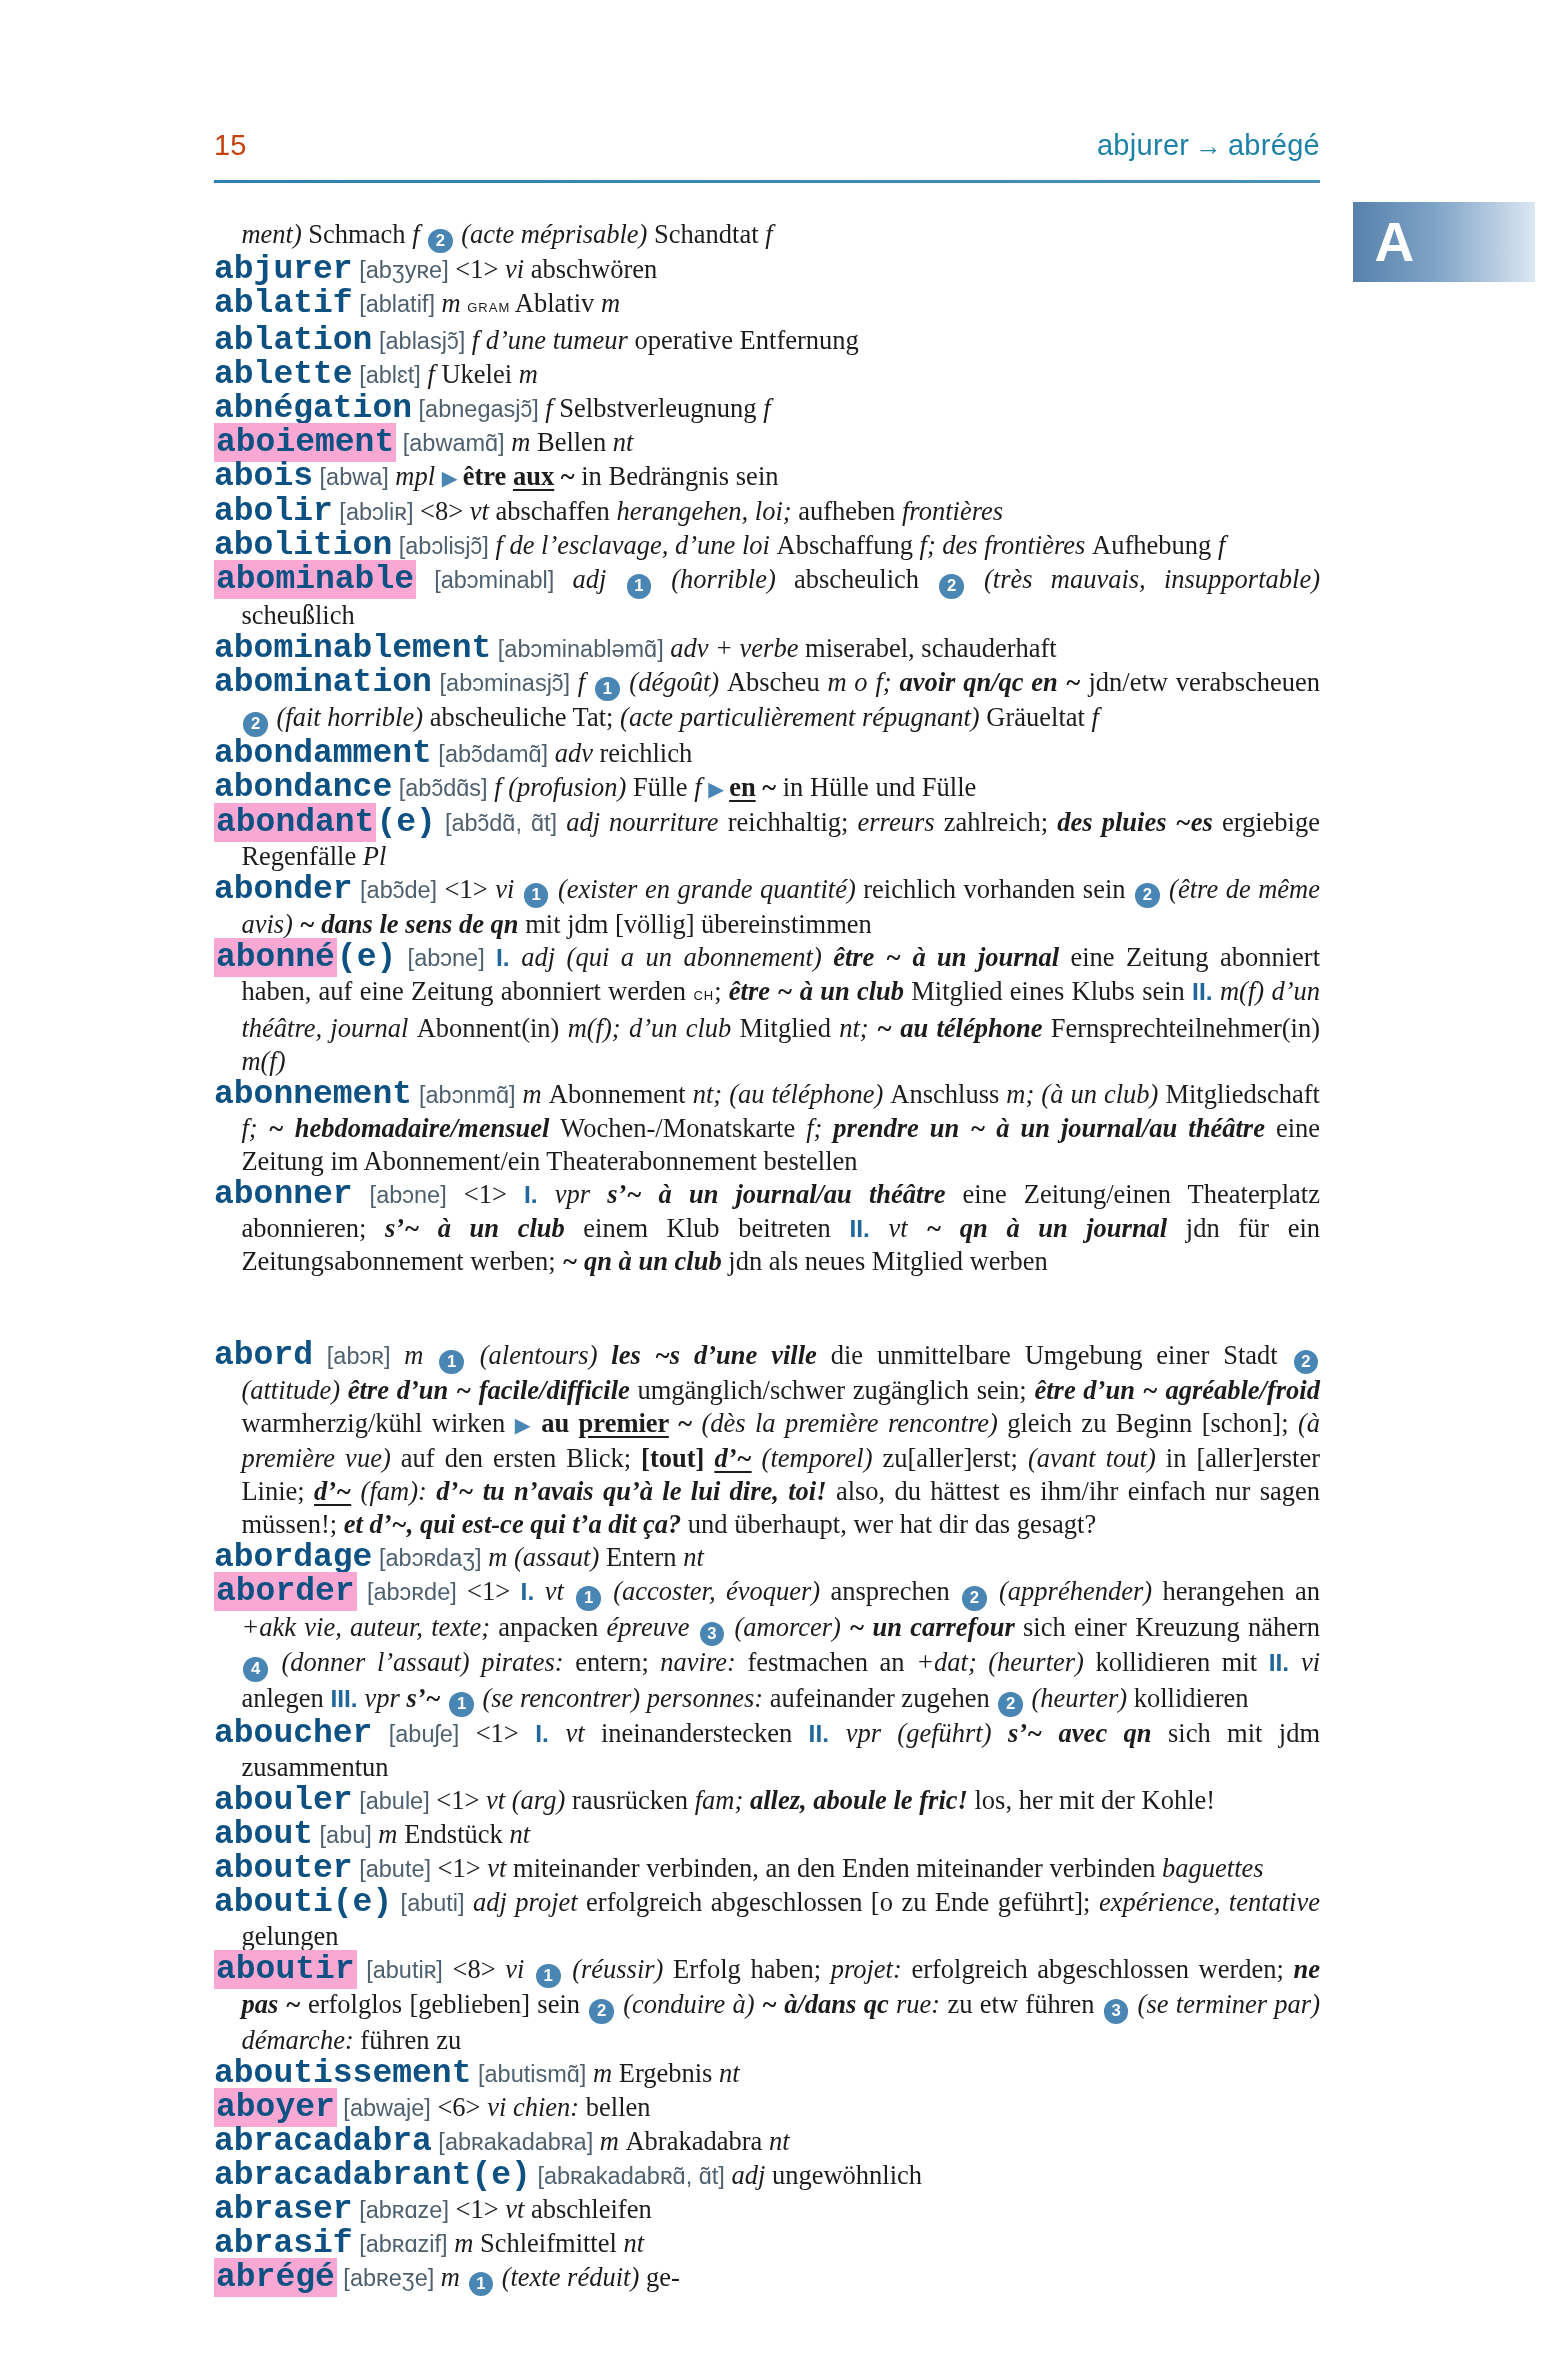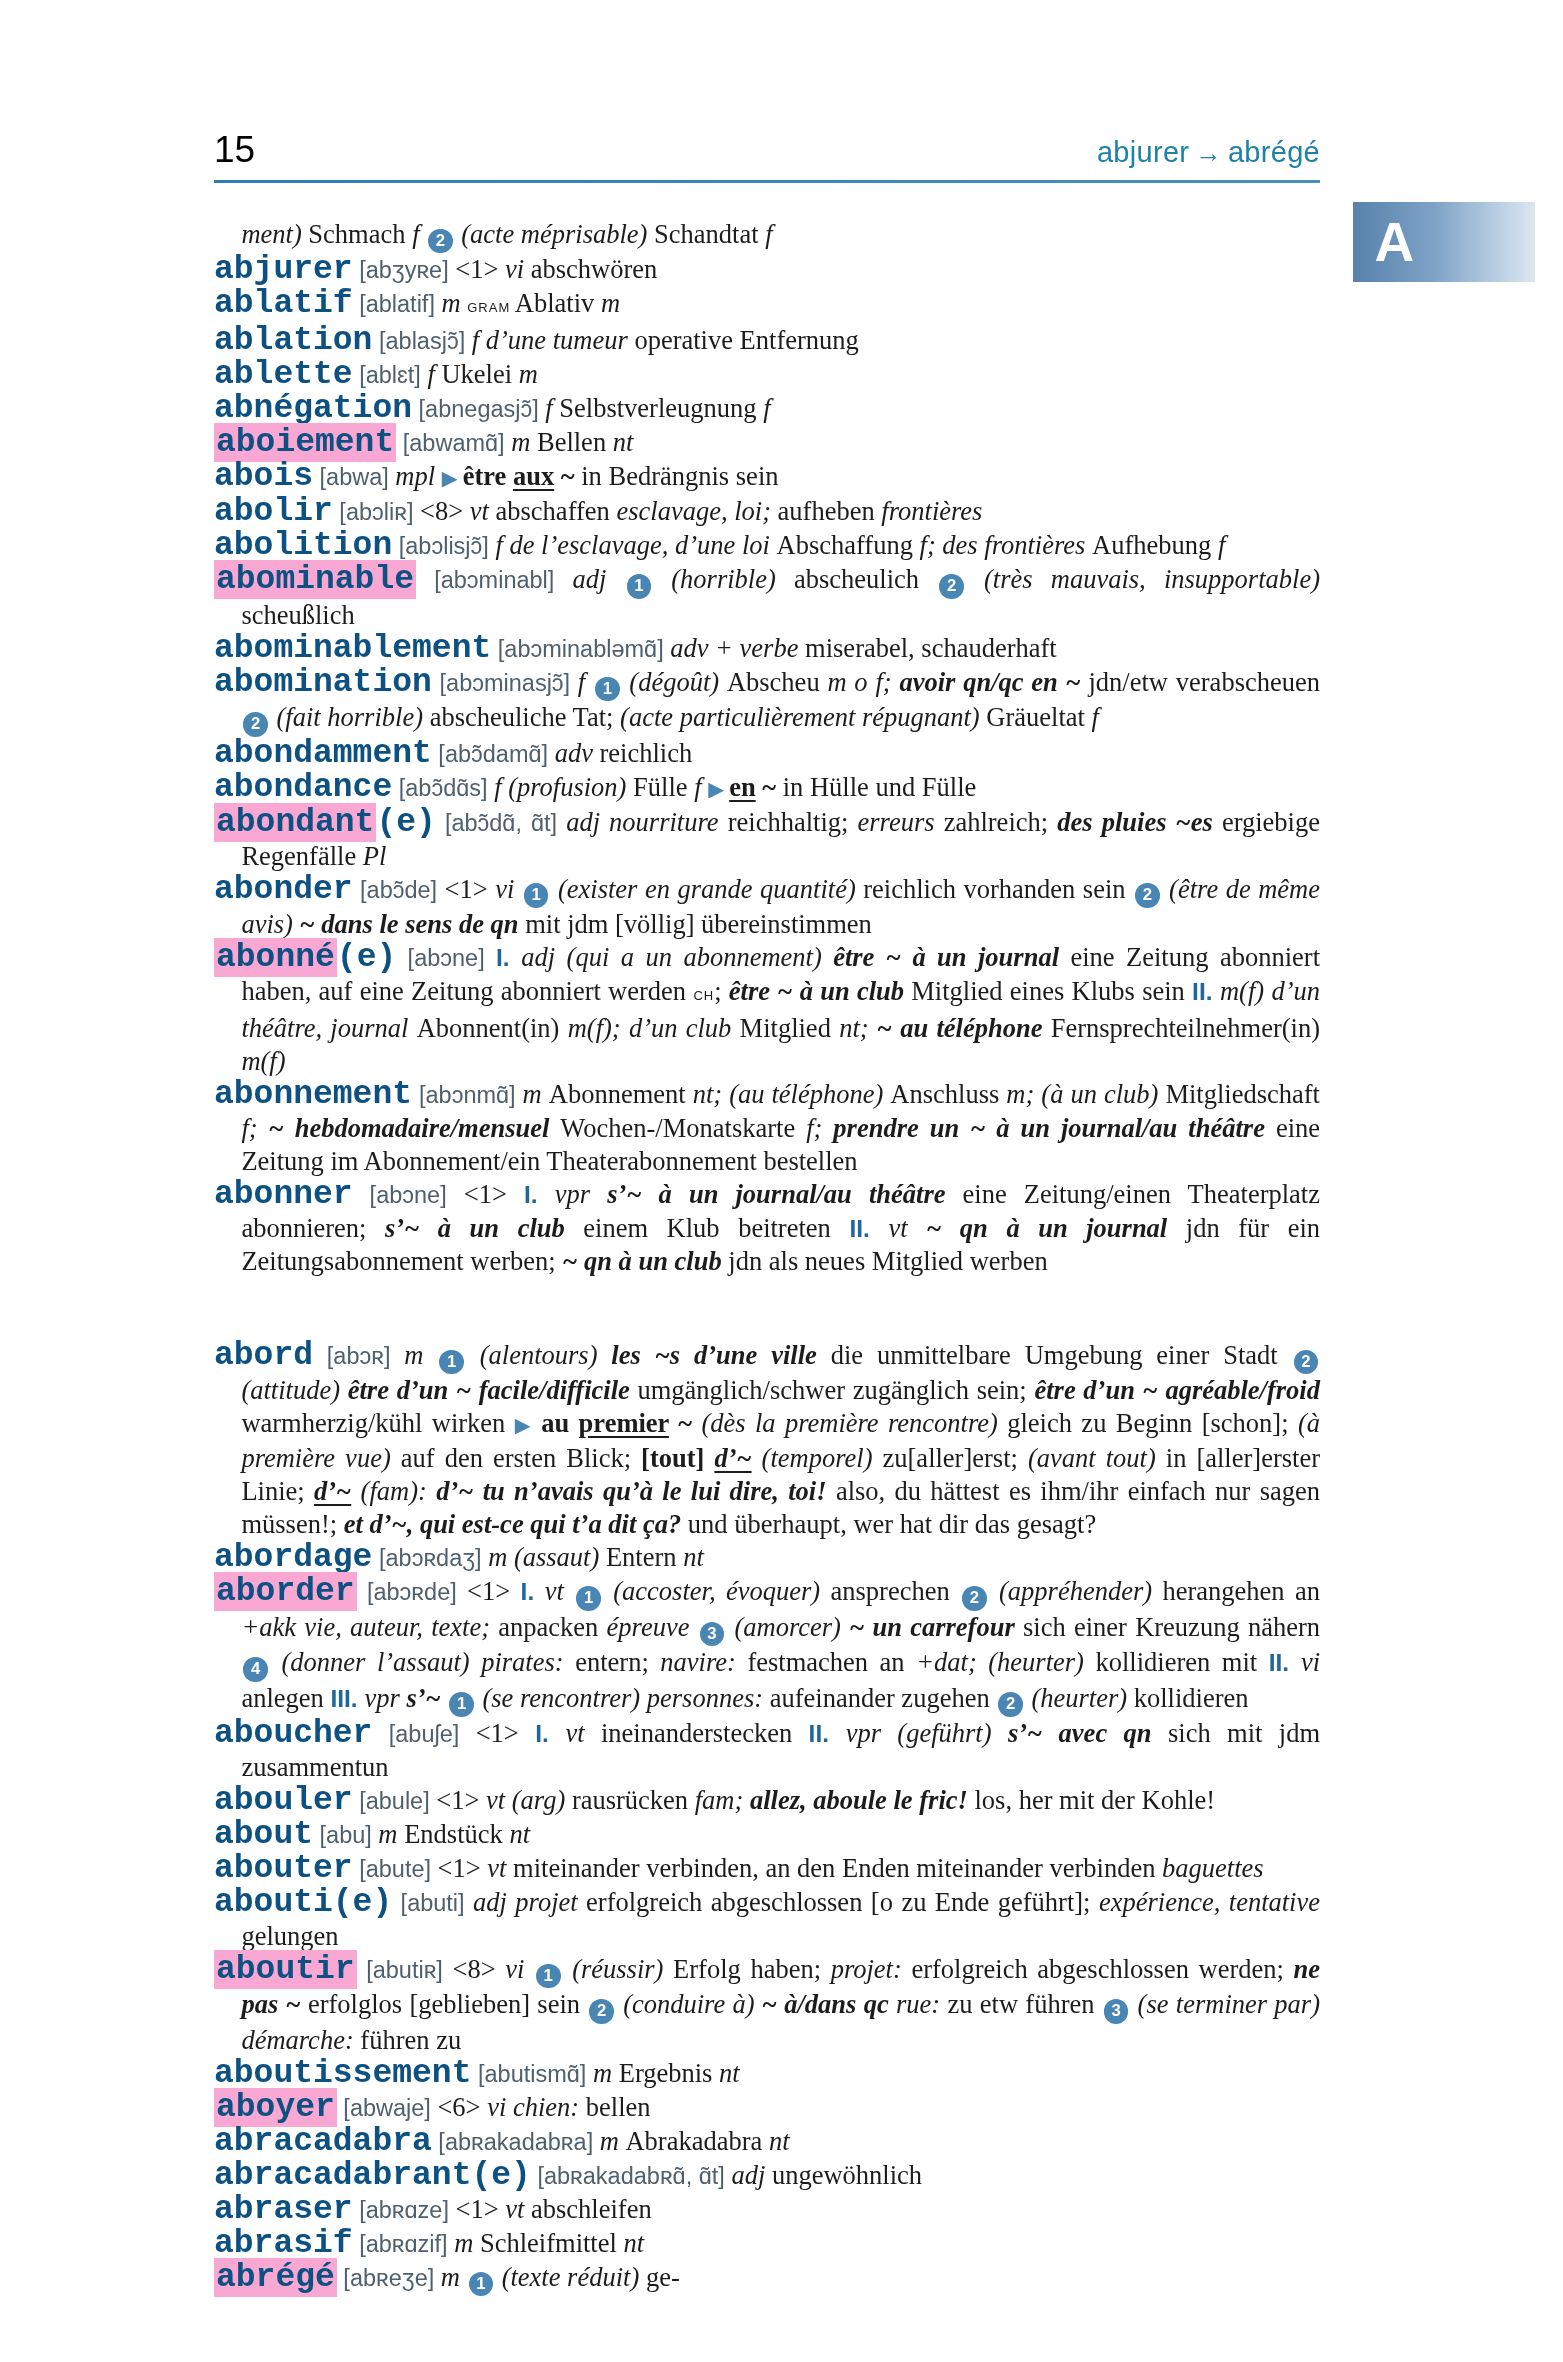--- a/index.html
+++ b/index.html
@@ -3,21 +3,21 @@
 <meta charset="utf-8">
 <style>
   html,body{margin:0;padding:0;background:#ffffff;}
   body{width:1563px;height:2362px;position:relative;overflow:hidden;
        font-family:"Liberation Serif",serif;color:#1c1c1c;}
   .page{position:absolute;inset:0;background:#ffffff;}
 
   .topbar{position:absolute;left:214px;top:129px;width:1106px;
           display:flex;justify-content:space-between;align-items:baseline;
           font-family:"Liberation Sans",sans-serif;}
-  .pageno{font-size:37px;color:#000000;}
+  .pageno{font-size:29px;color:#c2410c;}
   .running-head{font-size:29px;color:#1e82a8;letter-spacing:0.3px;}
   .running-head .arrow{color:#1e82a8;padding:0 5.9px;font-size:26.5px;}
   .rule{position:absolute;left:214px;top:180px;width:1106px;height:2.9px;
         background:linear-gradient(to right,#2f7fb0,#4a8fbb);}
 
   .letter-tab{position:absolute;left:1353px;top:202px;width:182px;height:80px;
               background:linear-gradient(to right,#5781ab 0%,#7fa3c7 45%,#dce7f2 100%);
               display:flex;align-items:center;}
   .letter-tab span{font-family:"Liberation Sans",sans-serif;font-weight:bold;
                    font-size:55px;color:#ffffff;padding-left:21.6px;line-height:1;}
@@ -65,21 +65,21 @@
   <div class="columns">
     <div class="col" id="col-left">
         <p class="entry cont"><span class="it">ment) </span><span>Schmach </span><span class="it">f </span><span class="circ">2</span><span class="it"> (acte méprisable) </span><span>Schandtat </span><span class="it">f</span></p>
         <p class="entry"><span class="hw">abjurer</span><span class="ph"> [abʒyʀe] </span><span>&lt;1&gt; </span><span class="it">vi </span><span>abschwören</span></p>
         <p class="entry"><span class="hw">ablatif</span><span class="ph"> [ablatif] </span><span class="it">m </span><span class="sc">GRAM </span><span>Ablativ </span><span class="it">m</span></p>
         <p class="entry"><span class="hw">ablation</span><span class="ph"> [ablasjɔ̃] </span><span class="it">f d’une tumeur </span><span>operative Entfernung</span></p>
         <p class="entry"><span class="hw">ablette</span><span class="ph"> [ablɛt] </span><span class="it">f </span><span>Ukelei </span><span class="it">m</span></p>
         <p class="entry"><span class="hw">abnégation</span><span class="ph"> [abnegasjɔ̃] </span><span class="it">f </span><span>Selbstverleugnung </span><span class="it">f</span></p>
         <p class="entry"><span class="hw hl">aboiement</span><span class="ph"> [abwamɑ̃] </span><span class="it">m </span><span>Bellen </span><span class="it">nt</span></p>
         <p class="entry"><span class="hw">abois</span><span class="ph"> [abwa] </span><span class="it">mpl </span><span class="tri">▶ </span><span class="bd">être </span><span class="bd ul">aux</span><span class="bd"> ~</span><span> in Bedrängnis sein</span></p>
-        <p class="entry"><span class="hw">abolir</span><span class="ph"> [abɔliʀ] </span><span>&lt;8&gt; </span><span class="it">vt </span><span>abschaffen </span><span class="it">esclavage, loi; </span><span>aufheben </span><span class="it">frontières</span></p>
+        <p class="entry"><span class="hw">abolir</span><span class="ph"> [abɔliʀ] </span><span>&lt;8&gt; </span><span class="it">vt </span><span>abschaffen </span><span class="it">herangehen, loi; </span><span>aufheben </span><span class="it">frontières</span></p>
         <p class="entry"><span class="hw">abolition</span><span class="ph"> [abɔlisjɔ̃] </span><span class="it">f de l’esclavage, d’une loi </span><span>Abschaffung </span><span class="it">f; des frontières </span><span>Aufhebung </span><span class="it">f</span></p>
         <p class="entry"><span class="hw hl">abominable</span><span class="ph"> [abɔminabl] </span><span class="it">adj </span><span class="circ">1</span><span class="it"> (horrible) </span><span>abscheulich </span><span class="circ">2</span><span class="it"> (très mauvais, insupportable) </span><span>scheußlich</span></p>
         <p class="entry"><span class="hw">abominablement</span><span class="ph"> [abɔminabləmɑ̃] </span><span class="it">adv + verbe </span><span>miserabel, schauderhaft</span></p>
         <p class="entry"><span class="hw">abomination</span><span class="ph"> [abɔminasjɔ̃] </span><span class="it">f </span><span class="circ">1</span><span class="it"> (dégoût) </span><span>Abscheu </span><span class="it">m o f; </span><span class="bdit">avoir qn/qc en ~ </span><span>jdn/etw verabscheuen </span><span class="circ">2</span><span class="it"> (fait horrible) </span><span>abscheuliche Tat; </span><span class="it">(acte particulièrement répugnant) </span><span>Gräueltat </span><span class="it">f</span></p>
         <p class="entry"><span class="hw">abondamment</span><span class="ph"> [abɔ̃damɑ̃] </span><span class="it">adv </span><span>reichlich</span></p>
         <p class="entry"><span class="hw">abondance</span><span class="ph"> [abɔ̃dɑ̃s] </span><span class="it">f (profusion) </span><span>Fülle </span><span class="it">f </span><span class="tri">▶ </span><span class="bd ul">en</span><span class="bd"> ~</span><span> in Hülle und Fülle</span></p>
         <p class="entry"><span class="hw hl">abondant</span><span class="hw">(e)</span><span class="ph"> [abɔ̃dɑ̃, ɑ̃t] </span><span class="it">adj nourriture </span><span>reichhaltig; </span><span class="it">erreurs </span><span>zahlreich; </span><span class="bdit">des pluies ~es </span><span>ergiebige Regenfälle </span><span class="it">Pl</span></p>
         <p class="entry"><span class="hw">abonder</span><span class="ph"> [abɔ̃de] </span><span>&lt;1&gt; </span><span class="it">vi </span><span class="circ">1</span><span class="it"> (exister en grande quantité) </span><span>reichlich vorhanden sein </span><span class="circ">2</span><span class="it"> (être de même avis) </span><span class="bdit">~ dans le sens de qn </span><span>mit jdm [völlig] übereinstimmen</span></p>
         <p class="entry"><span class="hw hl">abonné</span><span class="hw">(e)</span><span class="ph"> [abɔne] </span><span class="rom">I. </span><span class="it">adj (qui a un abonnement) </span><span class="bdit">être ~ à un journal </span><span>eine Zeitung abonniert haben, auf eine Zeitung abonniert werden </span><span class="sc">CH</span><span>; </span><span class="bdit">être ~ à un club </span><span>Mitglied eines Klubs sein </span><span class="rom">II. </span><span class="it">m(f) d’un théâtre, journal </span><span>Abonnent(in) </span><span class="it">m(f); d’un club </span><span>Mitglied </span><span class="it">nt; </span><span class="bdit">~ au téléphone </span><span>Fernsprechteilnehmer(in) </span><span class="it">m(f)</span></p>
         <p class="entry"><span class="hw">abonnement</span><span class="ph"> [abɔnmɑ̃] </span><span class="it">m </span><span>Abonnement </span><span class="it">nt; (au téléphone) </span><span>Anschluss </span><span class="it">m; (à un club) </span><span>Mitgliedschaft </span><span class="it">f; </span><span class="bdit">~ hebdomadaire/mensuel </span><span>Wochen-/Monatskarte </span><span class="it">f; </span><span class="bdit">prendre un ~ à un journal/au théâtre </span><span>eine Zeitung im Abonnement/ein Theaterabonnement bestellen</span></p>

